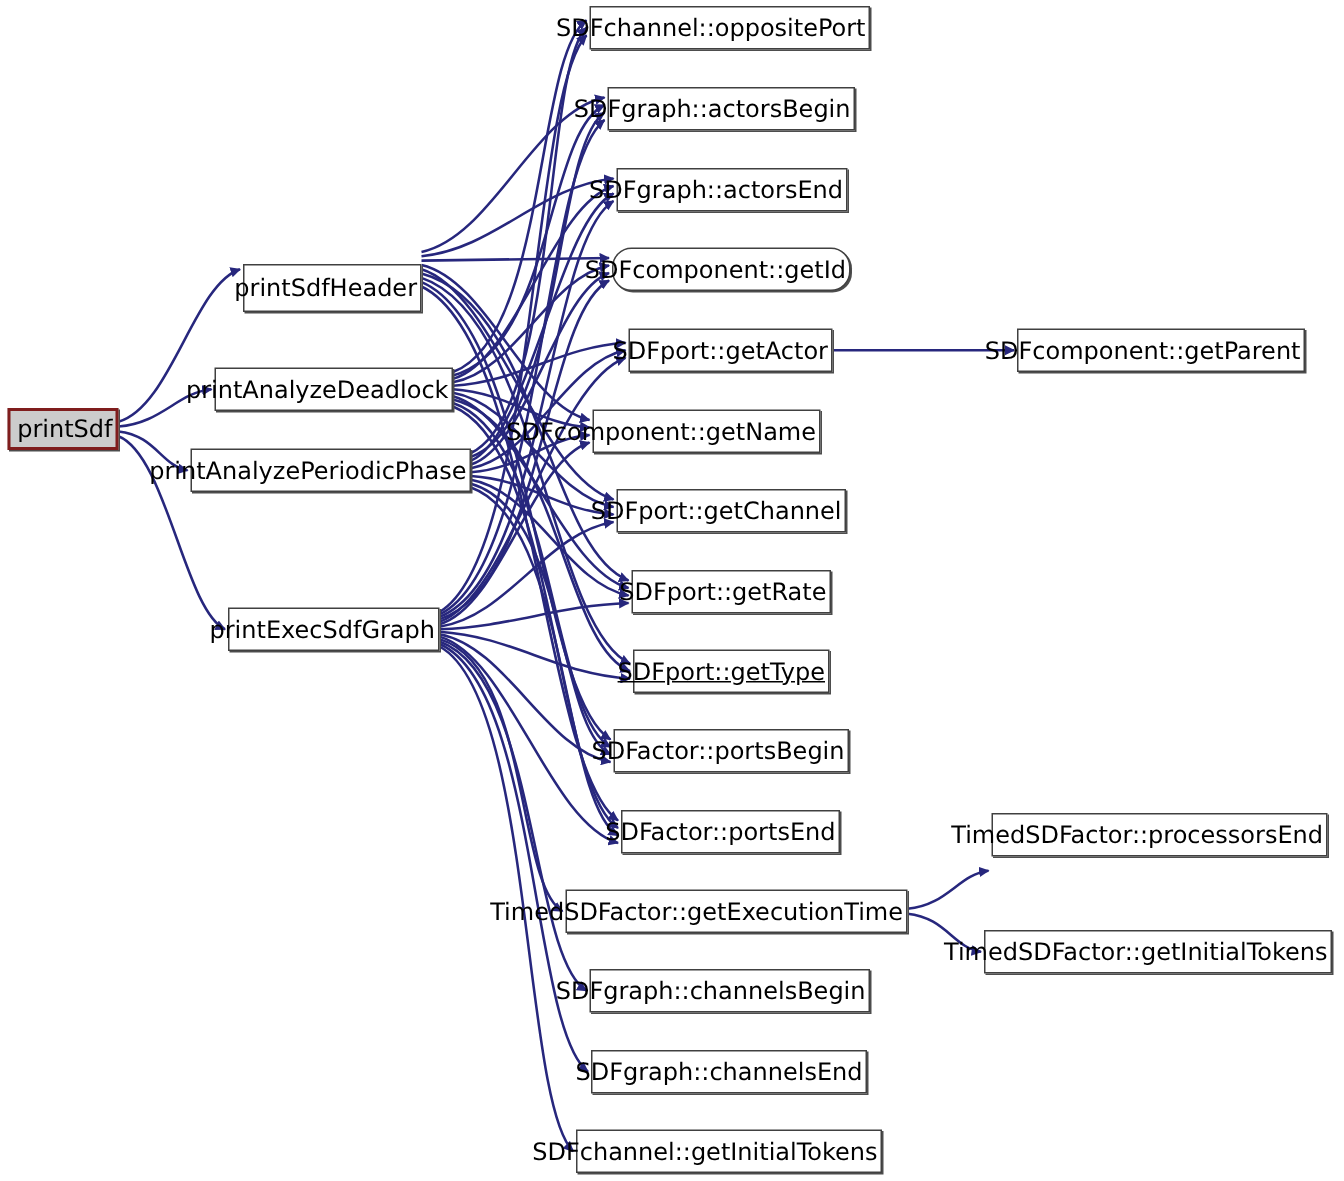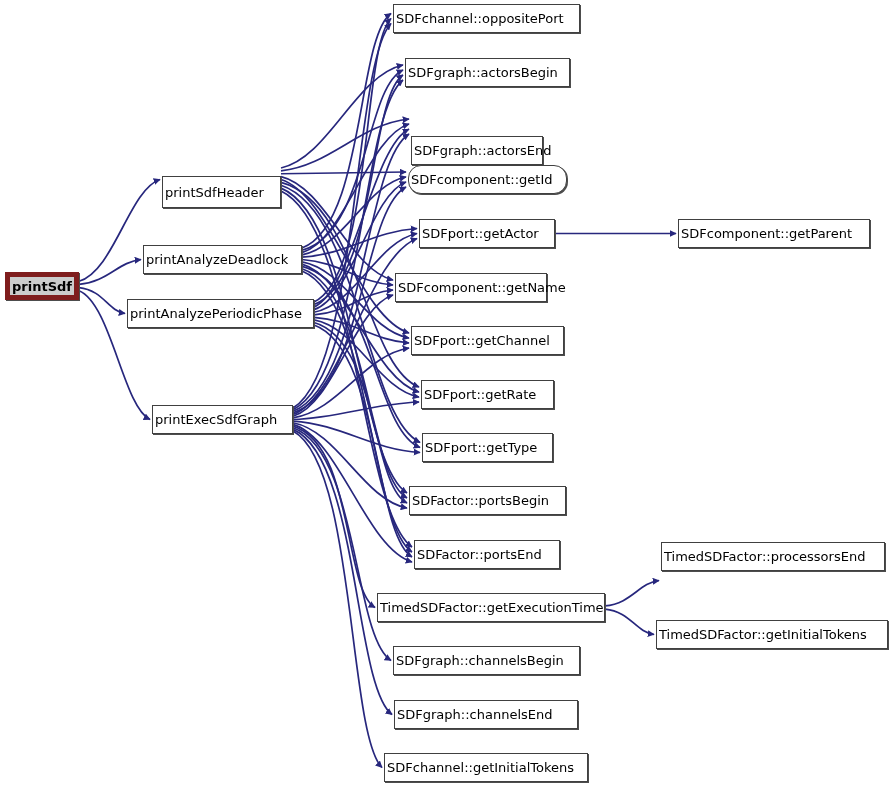--- a/index.html
+++ b/index.html
@@ -23,31 +23,30 @@
     height: 787px;
     pointer-events: none;
   }
   .node {
     position: absolute;
     box-sizing: border-box;
     border: 1px solid #404040;
     background: #ffffff;
     display: flex;
     align-items: center;
-    justify-content: flex-start;
-    font-size: 13px;
+    justify-content: flex-end;
+    font-size: 16px;
     color: #000000;
     white-space: nowrap;
     letter-spacing: 0px;
     box-shadow: 1px 1px 0 0 #4d4d4d;
   }
   .node.root {
     background: #cccccc;
-    border: 5px solid #7f1d1d;
-    font-weight: bold;
+    border: 2px solid #7f1d1d;
   }
   .node span {
     display: block;
     line-height: 1;
     padding: 0 2px;
   }
 </style>
 </head>
 <body>
 
@@ -126,39 +125,39 @@
       </div>
       <div class="node" style="left: 152px; top: 405px; width: 141px; height: 29px;">
         <span>printExecSdfGraph</span>
       </div>
       <div class="node" style="left: 393px; top: 4px; width: 187px; height: 29px;">
         <span>SDFchannel::oppositePort</span>
       </div>
       <div class="node" style="left: 405px; top: 58px; width: 165px; height: 29px;">
         <span>SDFgraph::actorsBegin</span>
       </div>
-      <div class="node" style="left: 411px; top: 112px; width: 132px; height: 29px; margin-top: 24px;">
+      <div class="node" style="left: 411px; top: 112px; width: 154px; height: 29px;">
         <span>SDFgraph::actorsEnd</span>
       </div>
       <div class="node" style="left: 408px; top: 165px; width: 159px; height: 29px; border-radius: 13px;">
         <span>SDFcomponent::getId</span>
       </div>
       <div class="node" style="left: 419px; top: 219px; width: 136px; height: 29px;">
         <span>SDFport::getActor</span>
       </div>
       <div class="node" style="left: 395px; top: 273px; width: 152px; height: 29px;">
         <span>SDFcomponent::getName</span>
       </div>
       <div class="node" style="left: 411px; top: 326px; width: 153px; height: 29px;">
         <span>SDFport::getChannel</span>
       </div>
       <div class="node" style="left: 421px; top: 380px; width: 133px; height: 29px;">
         <span>SDFport::getRate</span>
       </div>
-      <div class="node" style="left: 422px; top: 433px; width: 131px; height: 29px;">
+      <div class="node" style="left: 422px; top: 433px; width: 131px; height: 29px; text-decoration: underline;">
         <span>SDFport::getType</span>
       </div>
       <div class="node" style="left: 409px; top: 486px; width: 157px; height: 29px;">
         <span>SDFactor::portsBegin</span>
       </div>
       <div class="node" style="left: 414px; top: 540px; width: 146px; height: 29px;">
         <span>SDFactor::portsEnd</span>
       </div>
       <div class="node" style="left: 377px; top: 593px; width: 228px; height: 29px;">
         <span>TimedSDFactor::getExecutionTime</span>

